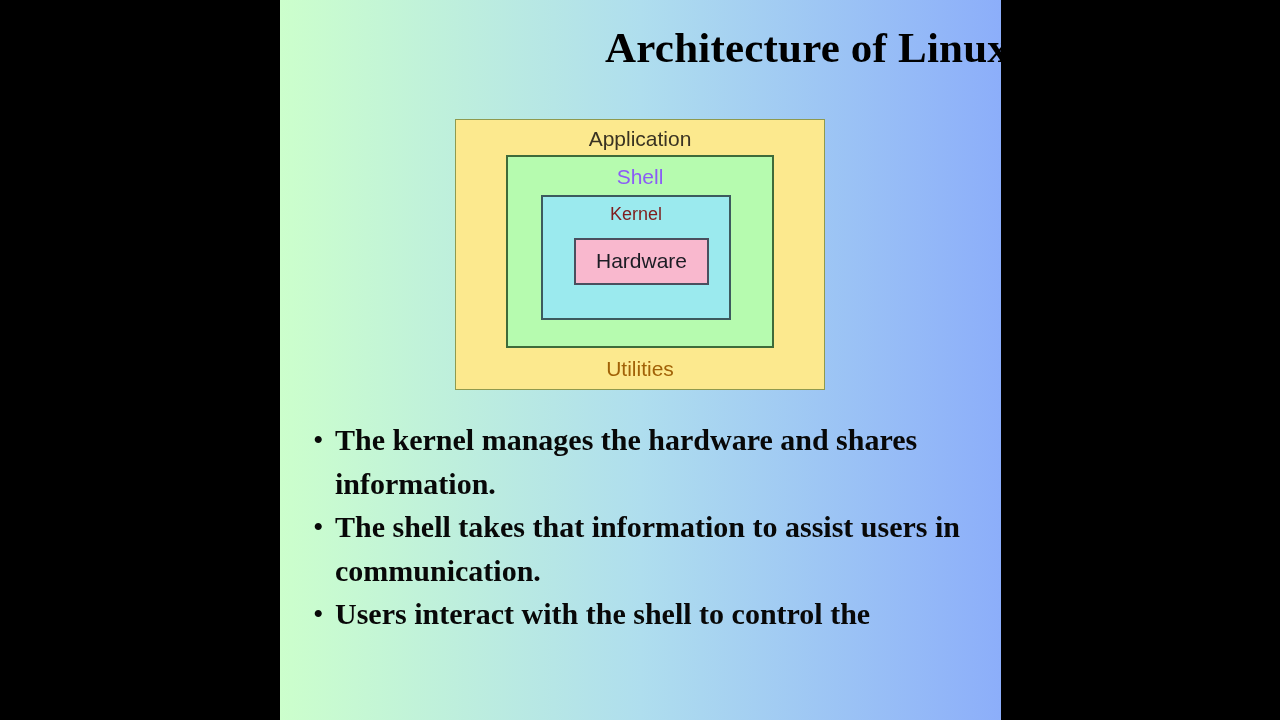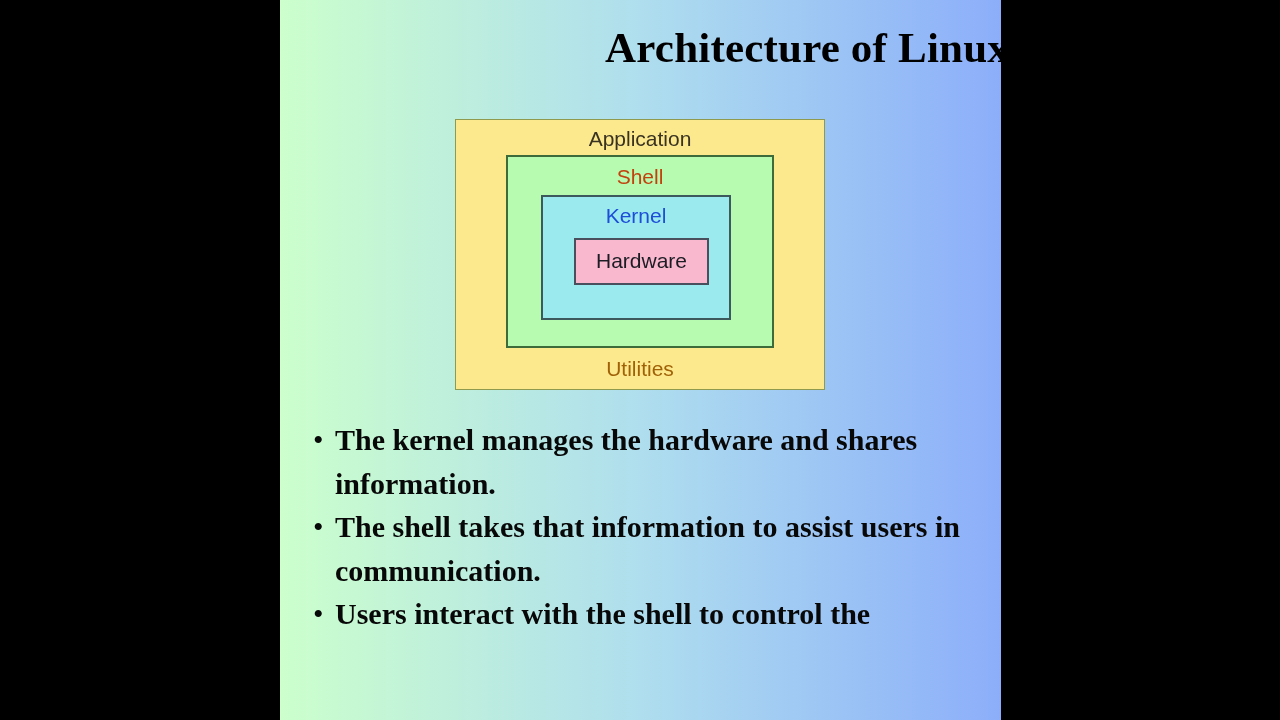--- a/index.html
+++ b/index.html
@@ -108,36 +108,36 @@
     left: 51px;   
     top: 36px;    
     width: 268px;
     height: 193px;
     background: #B6FBAF;
     border: 2px solid #3E6B3A;
   }
   .label-shell {
     top: 8px;
     font-size: 21px;
-    color: #c2410c;
+    color: #8b5cf6;
   }
 
   
   .layer-kernel {
     left: 86px;   
     top: 76px;    
     width: 190px;
     height: 125px;
     background: #9BEAEE;
     border: 2px solid #3C5A5E;
   }
   .label-kernel {
     top: 7px;
-    font-size: 21px;
-    color: #1d4ed8;
+    font-size: 18px;
+    color: #7f1d1d;
   }
 
   
   .layer-hardware {
     left: 119px;  
     top: 119px;   
     width: 135px;
     height: 47px;
     background: #F9B8CE;
     border: 2px solid #4A4F5E;

